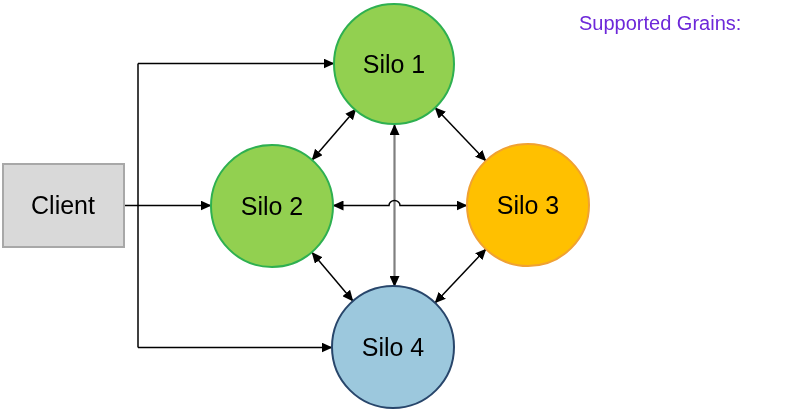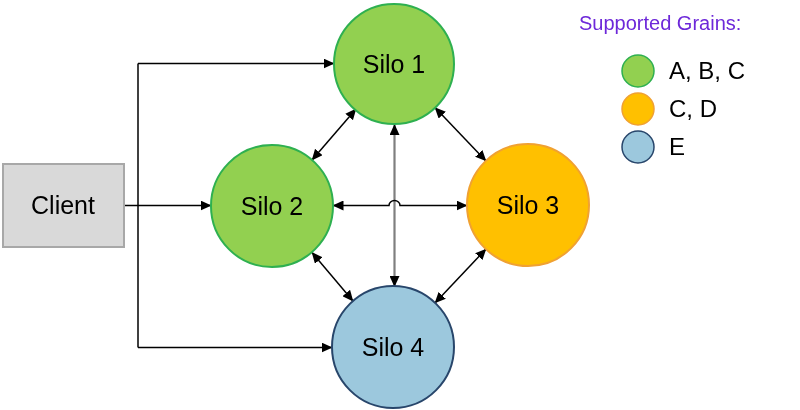--- a/index.html
+++ b/index.html
@@ -101,35 +101,15 @@
       <text x="528" y="205" dy="0.35em" text-anchor="middle" class="node-label">Silo 3</text>
     </g>
     <g>
       <circle cx="393" cy="347" r="61" stroke-width="2" fill="#9CC8DD" stroke="#28466B"></circle>
       <text x="393" y="347" dy="0.35em" text-anchor="middle" class="node-label">Silo 4</text>
     </g>
   </svg>
 
   <div id="legend">
     <div class="legend-title">Supported Grains:</div>
-    <div class="legend-rows">
-      <div class="legend-row">
-        <svg class="legend-swatch" width="34" height="34" viewBox="0 0 34 34">
-          <circle cx="17" cy="17" r="16" stroke-width="1.5" fill="#92D050" stroke="#2EB050"></circle>
-        </svg>
-        <span class="legend-label">A, B, C</span>
-      </div>
-      <div class="legend-row">
-        <svg class="legend-swatch" width="34" height="34" viewBox="0 0 34 34">
-          <circle cx="17" cy="17" r="16" stroke-width="1.5" fill="#FFC000" stroke="#F0A132"></circle>
-        </svg>
-        <span class="legend-label">C, D</span>
-      </div>
-      <div class="legend-row">
-        <svg class="legend-swatch" width="34" height="34" viewBox="0 0 34 34">
-          <circle cx="17" cy="17" r="16" stroke-width="1.5" fill="#9CC8DD" stroke="#28466B"></circle>
-        </svg>
-        <span class="legend-label">E</span>
-      </div>
-    </div>
   </div>
 
 </div>
 
 </body></html>

